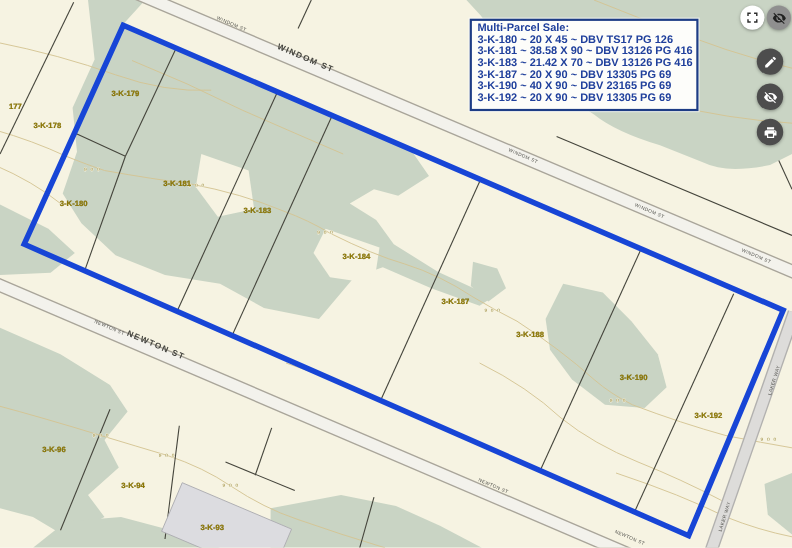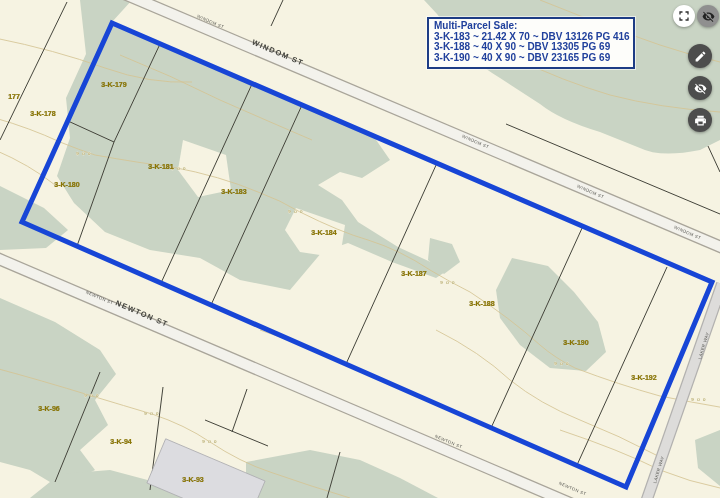--- a/index.html
+++ b/index.html
@@ -157,23 +157,26 @@
     <text class="road-name" font-size="4.3" letter-spacing="0.4" text-anchor="middle" transform="translate(448,443) rotate(23.2)">NEWTON ST</text>
     <text class="road-name" font-size="4.3" letter-spacing="0.4" text-anchor="middle" transform="translate(572,490) rotate(23.2)">NEWTON ST</text>
 
     <text class="road-name" font-size="4.3" letter-spacing="0.4" text-anchor="middle" transform="translate(705,346) rotate(-73)">LAKER WAY</text>
     <text class="road-name" font-size="4.3" letter-spacing="0.4" text-anchor="middle" transform="translate(660,470) rotate(-73)">LAKER WAY</text>
   </g>
 </svg>
 
 <div id="infobox">
   <div class="line">Multi-Parcel Sale:</div>
+  <div class="line">3-K-180 ~ 20 X 45 ~ DBV TS17 PG 126</div>
+  <div class="line">3-K-181 ~ 38.58 X 90 ~ DBV 13126 PG 416</div>
   <div class="line">3-K-183 ~ 21.42 X 70 ~ DBV 13126 PG 416</div>
-  <div class="line">3-K-188 ~ 40 X 90 ~ DBV 13305 PG 69</div>
+  <div class="line">3-K-187 ~ 20 X 90 ~ DBV 13305 PG 69</div>
   <div class="line">3-K-190 ~ 40 X 90 ~ DBV 23165 PG 69</div>
+  <div class="line">3-K-192 ~ 20 X 90 ~ DBV 13305 PG 69</div>
 </div>
 
 <div class="tool-btn light" style="left:673px;top:5px;width:22px;height:22px;">
   <span>
     <svg width="12" height="12" viewBox="0 0 24 24" fill="none" stroke="currentColor" stroke-width="2.6">
       <path d="M4,9 V4 H9"></path>
           <path d="M15,4 H20 V9"></path>
           <path d="M20,15 V20 H15"></path>
           <path d="M9,20 H4 V15"></path>
     </svg>

